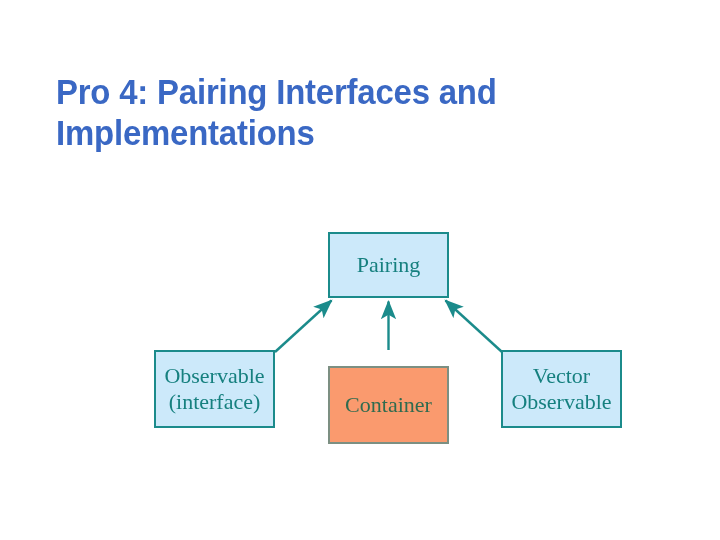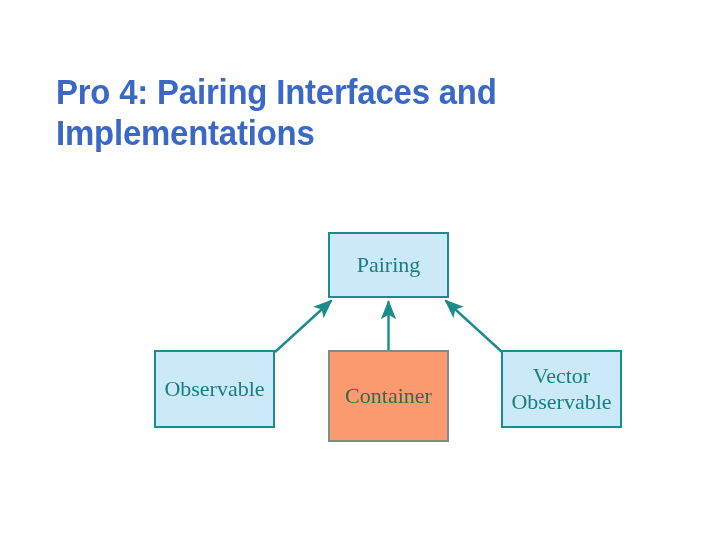--- a/index.html
+++ b/index.html
@@ -88,23 +88,23 @@
     height: 66px;
   }
   #node-observable {
     left: 126px;
     top: 350px;
     width: 121px;
     height: 78px;
   }
   #node-container {
     left: 300px;
-    top: 350px;
+    top: 366px;
     width: 121px;
-    height: 92px;
+    height: 78px;
     justify-content: center;
   }
   #node-simple-observable {
     left: 473px;
     top: 350px;
     width: 121px;
     height: 78px;
   }
 </style>
 </head>
@@ -130,20 +130,21 @@
       <line x1="474" y1="352" x2="417.5" y2="300.5" stroke="#1b8b8b" stroke-width="2.4" marker-end="url(#ah)"></line>
     </svg>
 
     <div id="node-vector" class="node node-blue">
       <span class="node-label">Pairing</span>
     </div>
 
     <div id="node-observable" class="node node-blue">
       <span class="node-label">
         <span>Observable</span><br>
+        <span>(interface)</span>
       </span>
     </div>
 
     <div id="node-container" class="node node-orange">
       <span class="node-label">Container</span>
     </div>
 
     <div id="node-simple-observable" class="node node-blue">
       <span class="node-label">
         <span>Vector</span><br>

